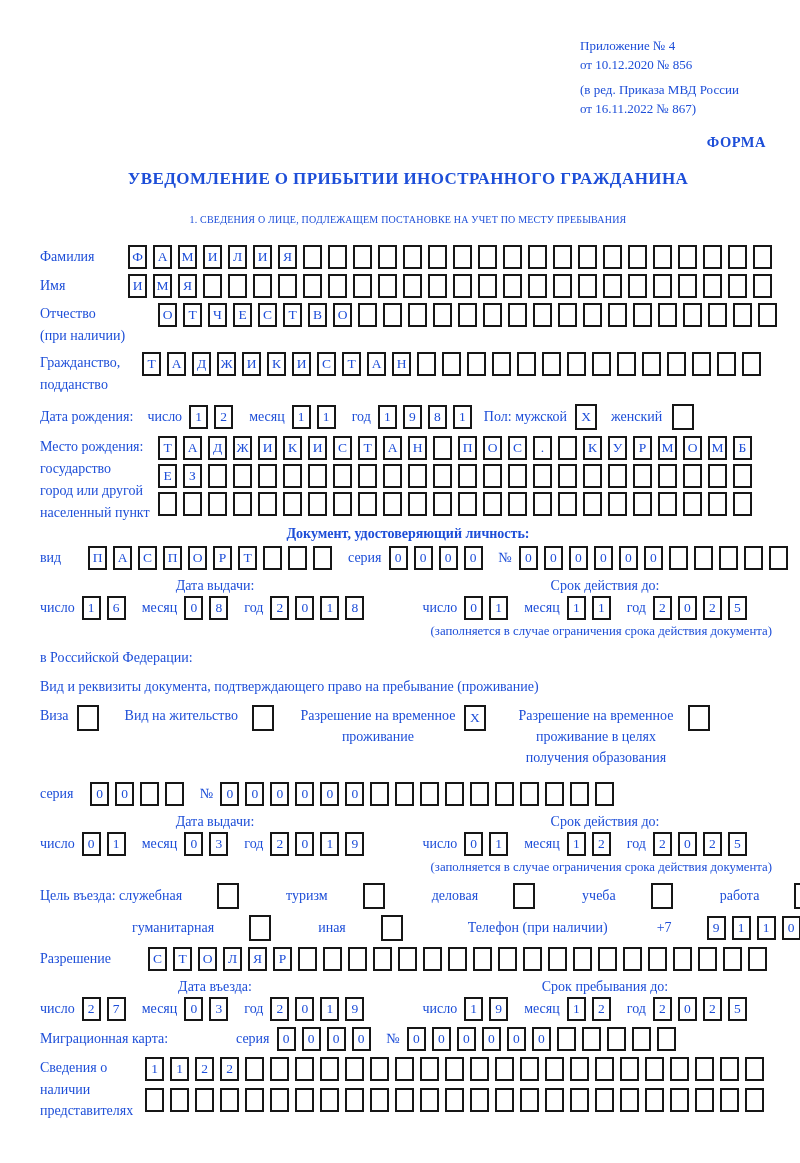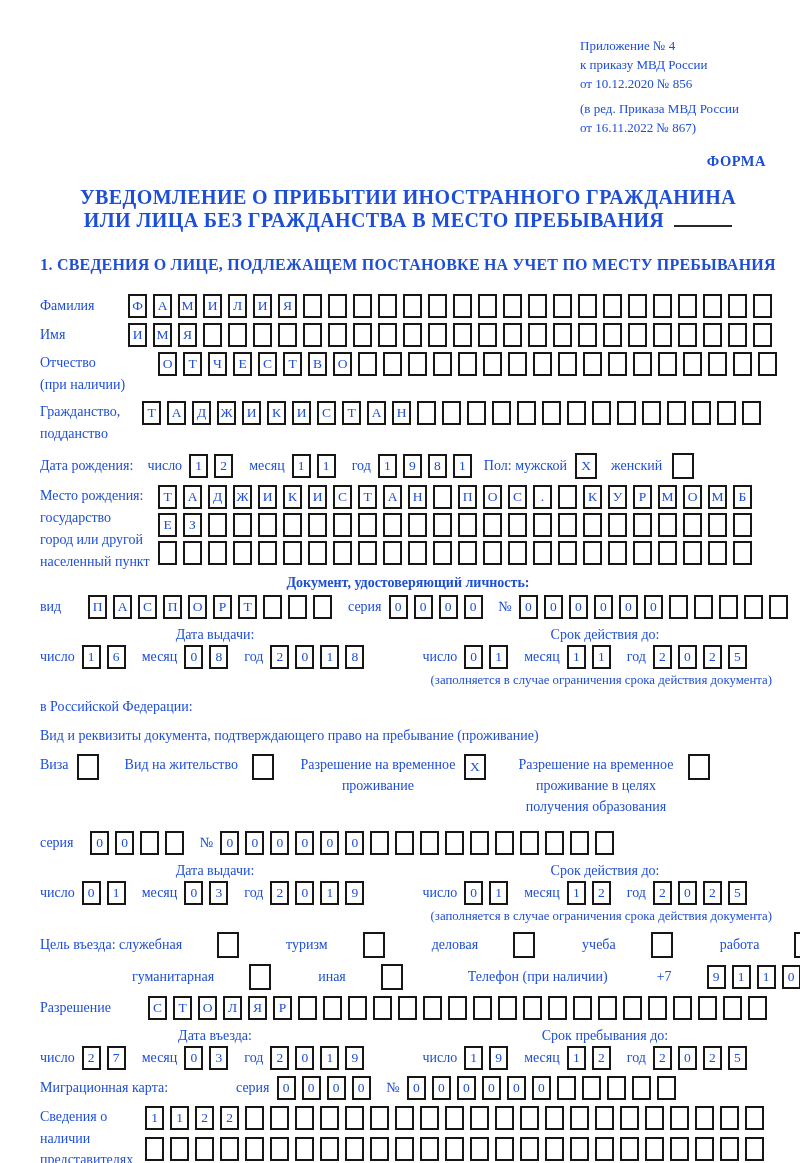--- a/index.html
+++ b/index.html
@@ -4,23 +4,23 @@
 <style>
   html,body { margin:0; padding:0; background:#fff; }
   .page {
     position:relative; width:800px; height:1163px; box-sizing:border-box;
     padding:36px 24px 10px 40px; background:#fff; color:#1d4ed8;
     font-family:"Liberation Serif","DejaVu Serif",serif; font-size:14px; overflow:hidden;
   }
   .hdr { margin-left:540px; width:215px; font-size:13px; line-height:19px; }
   .hdr .gap { margin-top:6px; }
   .forma { text-align:right; padding-right:10px; font-weight:bold; font-size:14.5px; margin-top:16px; letter-spacing:0.5px; }
-  .title { text-align:center; font-weight:bold; font-size:20px; margin-top:16px; line-height:23px; letter-spacing:0.4px; }
+  .title { text-align:center; font-weight:bold; font-size:17px; margin-top:16px; line-height:23px; letter-spacing:0.4px; }
   .uline { display:inline-block; width:58px; border-bottom:2px solid #2a2a2a; height:13px; margin-left:10px; }
-  .sec { text-align:center; font-weight:bold; font-size:16px; margin-top:24px; margin-bottom:20px; letter-spacing:0.2px; }
+  .sec { text-align:center; font-weight:normal; font-size:10px; margin-top:24px; margin-bottom:20px; letter-spacing:0.2px; }
 
   .frow { display:flex; align-items:center; margin-bottom:5px; min-height:24px; }
   .frow.top { align-items:flex-start; }
   .lbl { flex:none; line-height:22px; }
   .lbl2 { display:block; }
   .w88  { width:88px; }
   .w102 { width:102px; }
   .w108 { width:108px; }
   .w118 { width:118px; }
   .cells { display:flex; flex:none; }
@@ -52,31 +52,29 @@
   .mcol { display:flex; align-items:flex-start; }
   .mrows > .cells { margin-bottom:4px; }
 </style>
 </head>
 <body>
 
 <div class="page">
 
   <div class="hdr">
     <div>Приложение № 4</div>
-    <div>к приказу МВД России</div>
     <div>от 10.12.2020 № 856</div>
     <div class="gap">(в ред. Приказа МВД России</div>
     <div>от 16.11.2022 № 867)</div>
   </div>
 
   <div class="forma">ФОРМА</div>
 
   <div class="title">
     <div>УВЕДОМЛЕНИЕ О ПРИБЫТИИ ИНОСТРАННОГО ГРАЖДАНИНА</div>
-    <div><span>ИЛИ ЛИЦА БЕЗ ГРАЖДАНСТВА В МЕСТО ПРЕБЫВАНИЯ</span><span class="uline"></span></div>
   </div>
 
   <div class="sec">1. СВЕДЕНИЯ О ЛИЦЕ, ПОДЛЕЖАЩЕМ ПОСТАНОВКЕ НА УЧЕТ ПО МЕСТУ ПРЕБЫВАНИЯ</div>
 
   <div class="frow">
     <span class="lbl w88">Фамилия</span>
     <span class="cells">
         <span class="cell">Ф</span>
         <span class="cell">А</span>
         <span class="cell">М</span>

